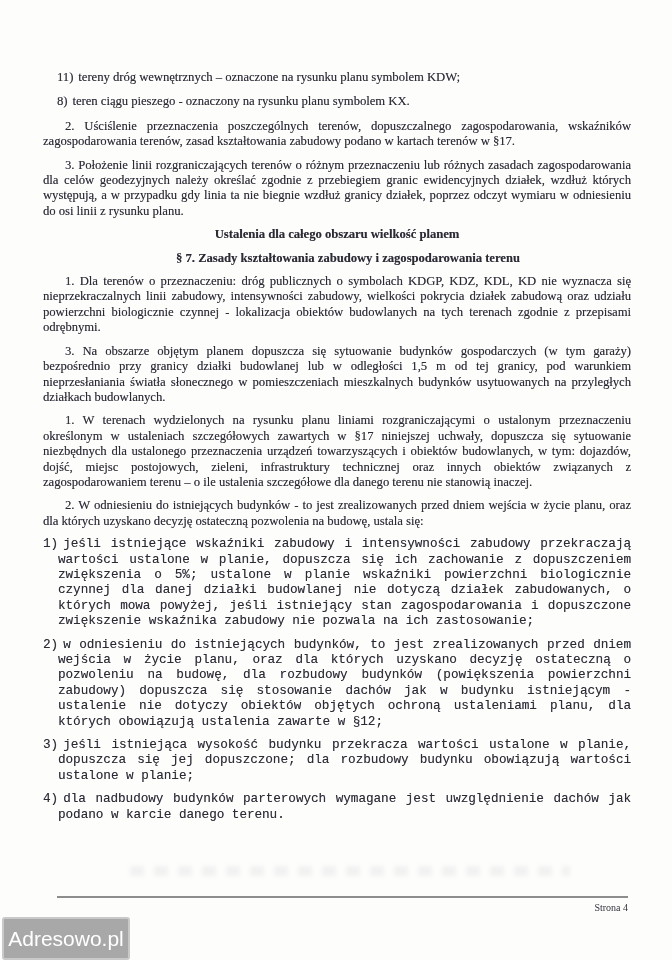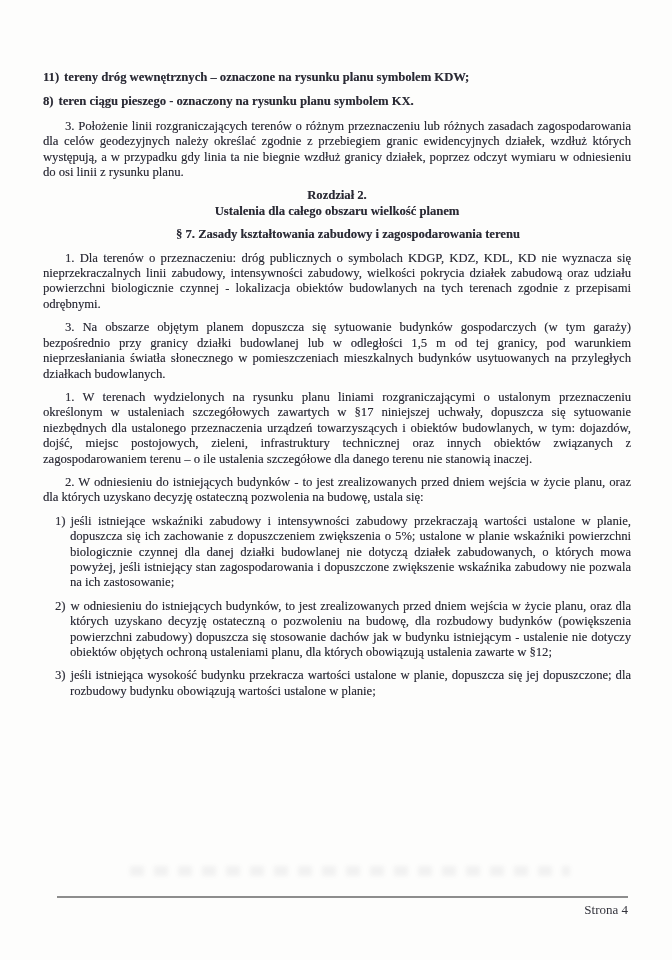--- a/index.html
+++ b/index.html
@@ -17,52 +17,53 @@
   }
   .content {
     position: absolute;
     left: 43px; top: 70px;
     width: 588px;
     font-size: 12.6px;
     line-height: 15.4px;
     text-align: justify;
     text-shadow: 0.2px 0.2px 0.35px rgba(45,45,70,0.45);
   }
-  .toplist-item { margin: 0 0 9px 0; font-weight: bold; }
+  .toplist-item { margin: 0 0 9px 14px; }
   .mark { margin-right: 5px; }
   .para { margin: 0 0 8px 0; text-indent: 22px; }
   .chapter { margin: 2px 0 8px 0; }
   .chapter-title, .chapter-subtitle {
     text-align: center; font-weight: bold; text-indent: 0;
   }
   .sec-heading {
     font-weight: bold; margin: 0 0 8px 0; text-indent: 22px; text-align: center;
   }
   .hang {
-    margin: 0 0 8px 12px;
+    margin: 0 0 8px 0;
     padding-left: 15px;
     text-indent: -15px;
+    font-family: Liberation Mono, monospace;
   }
   .bleed {
     position: absolute;
     left: 130px; top: 866px; width: 440px; height: 10px;
     background: repeating-linear-gradient(90deg,
       rgba(120,120,130,0.22) 0 14px, transparent 14px 24px);
     filter: blur(2px);
     opacity: 0.4;
   }
   .footer-rule {
     position: absolute;
     left: 57px; top: 896px; width: 571px; height: 2px;
     background: #8d8d8d;
   }
   .page-number {
     position: absolute;
     right: 44px; top: 902px;
-    font-size: 13px;
+    font-size: 10px;
     color: #33333c;
   }
   .watermark {
     position: absolute;
     left: 2px; top: 917px;
     width: 124px; height: 39px;
     background: #a8a8a8;
     border: 2px solid #c9c9c9;
     border-radius: 3px;
     display: flex; align-items: center; justify-content: center;
@@ -79,45 +80,51 @@
 
   <div class="content">
 
     <div class="toplist-item">
       <span class="mark">11)</span><span>tereny dróg wewnętrznych – oznaczone na rysunku planu symbolem KDW;</span>
     </div>
     <div class="toplist-item">
       <span class="mark">8)</span><span>teren ciągu pieszego - oznaczony na rysunku planu symbolem KX.</span>
     </div>
 
+    <p class="para">2. Uściślenie przeznaczenia poszczególnych terenów, dopuszczalnego zagospodarowania, wskaźników zagospodarowania terenów, zasad kształtowania zabudowy podano w kartach terenów w §17.</p>
     <p class="para">3. Położenie linii rozgraniczających terenów o różnym przeznaczeniu lub różnych zasadach zagospodarowania dla celów geodezyjnych należy określać zgodnie z przebiegiem granic ewidencyjnych działek, wzdłuż których występują, a w przypadku gdy linia ta nie biegnie wzdłuż granicy działek, poprzez odczyt wymiaru w odniesieniu do osi linii z rysunku planu.</p>
 
     <div class="chapter">
-      <div class="chapter-title">Rozdział 2.</div>
       <div class="chapter-subtitle">Ustalenia dla całego obszaru wielkość planem</div>
     </div>
 
     <p class="sec-heading">§ 7. Zasady kształtowania zabudowy i zagospodarowania terenu</p>
     <p class="para">1. Dla terenów o przeznaczeniu: dróg publicznych o symbolach KDGP, KDZ, KDL, KD  nie wyznacza się nieprzekraczalnych linii zabudowy, intensywności zabudowy, wielkości pokrycia działek zabudową oraz udziału powierzchni biologicznie czynnej - lokalizacja obiektów budowlanych na tych terenach zgodnie z przepisami odrębnymi.</p>
     <p class="para">3. Na obszarze objętym planem dopuszcza się sytuowanie budynków gospodarczych (w tym garaży) bezpośrednio przy granicy działki budowlanej lub w odległości 1,5 m od tej granicy, pod warunkiem nieprzesłaniania światła słonecznego w pomieszczeniach mieszkalnych budynków usytuowanych na przyległych działkach budowlanych.</p>
 
     <p class="para">1. W terenach wydzielonych na rysunku planu liniami rozgraniczającymi o ustalonym przeznaczeniu określonym w ustaleniach szczegółowych zawartych w §17 niniejszej uchwały, dopuszcza się sytuowanie niezbędnych dla ustalonego przeznaczenia urządzeń towarzyszących i obiektów budowlanych, w tym: dojazdów, dojść, miejsc postojowych, zieleni, infrastruktury technicznej oraz innych obiektów związanych z zagospodarowaniem terenu – o ile ustalenia szczegółowe dla danego terenu nie stanowią inaczej.</p>
     <p class="para">2. W odniesieniu do istniejących budynków - to jest zrealizowanych przed dniem wejścia w życie planu, oraz dla których uzyskano decyzję ostateczną pozwolenia na budowę, ustala się:</p>
 
     <div class="hang">
       <span class="mark">1)</span><span>jeśli istniejące wskaźniki zabudowy i intensywności zabudowy przekraczają wartości ustalone w planie, dopuszcza się ich zachowanie z dopuszczeniem zwiększenia o 5%; ustalone w planie wskaźniki powierzchni biologicznie czynnej dla danej działki budowlanej nie dotyczą działek zabudowanych, o których mowa powyżej, jeśli istniejący stan zagospodarowania i dopuszczone zwiększenie wskaźnika zabudowy nie pozwala na ich zastosowanie;</span>
     </div>
     <div class="hang">
       <span class="mark">2)</span><span>w odniesieniu do istniejących budynków, to jest zrealizowanych przed dniem wejścia w życie planu, oraz dla których uzyskano decyzję ostateczną o pozwoleniu na budowę, dla rozbudowy budynków (powiększenia powierzchni zabudowy) dopuszcza się stosowanie dachów jak w budynku istniejącym - ustalenie nie dotyczy obiektów objętych ochroną ustaleniami planu, dla których obowiązują ustalenia zawarte w §12;</span>
     </div>
     <div class="hang">
       <span class="mark">3)</span><span>jeśli istniejąca wysokość budynku przekracza wartości ustalone w planie, dopuszcza się jej dopuszczone; dla rozbudowy budynku obowiązują wartości ustalone w planie;</span>
     </div>
+    <div class="hang">
+      <span class="mark">4)</span><span>dla nadbudowy budynków parterowych wymagane jest uwzględnienie dachów jak podano w karcie danego terenu.</span>
+    </div>
 
   </div>
 
   <div class="bleed"></div>
 
   <div class="footer-rule"></div>
   <div class="page-number">Strona 4</div>
 
+  <div class="watermark">
+    <span>Adresowo.pl</span>
+  </div>
 
 </div>
 
 </body></html>

